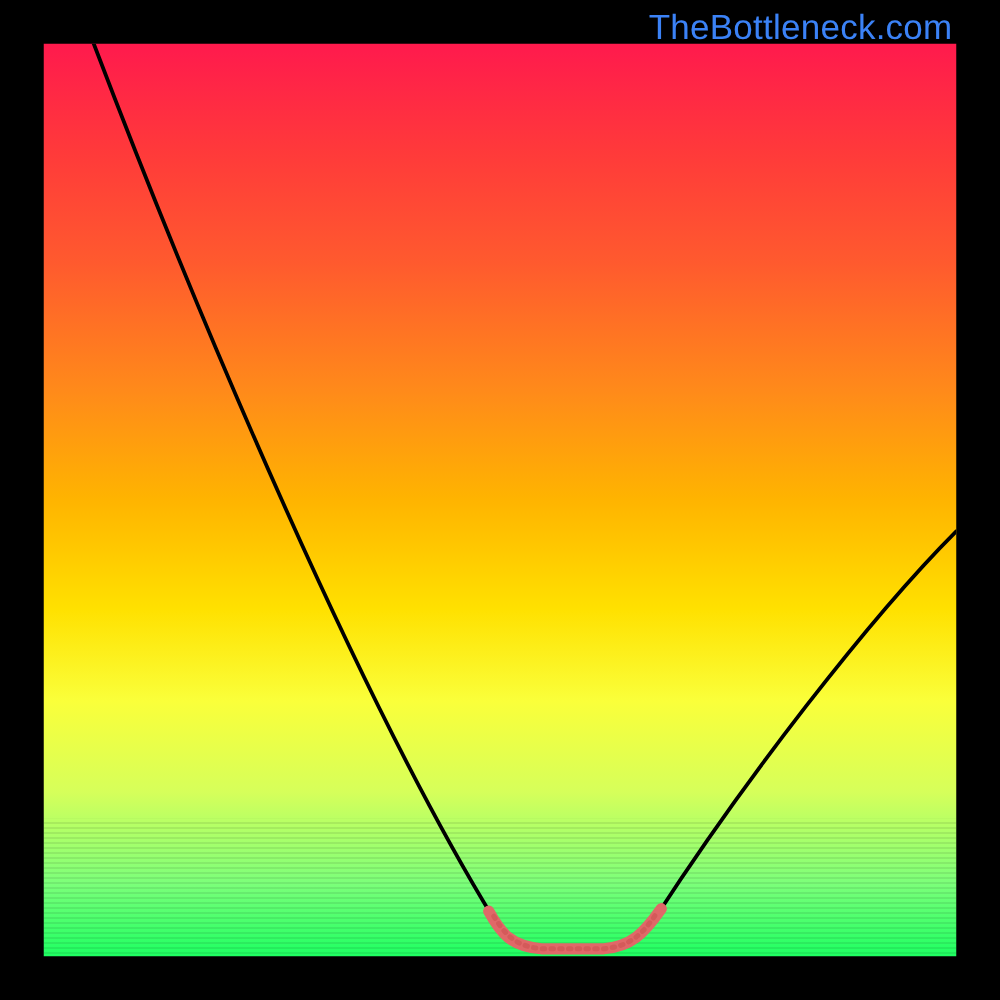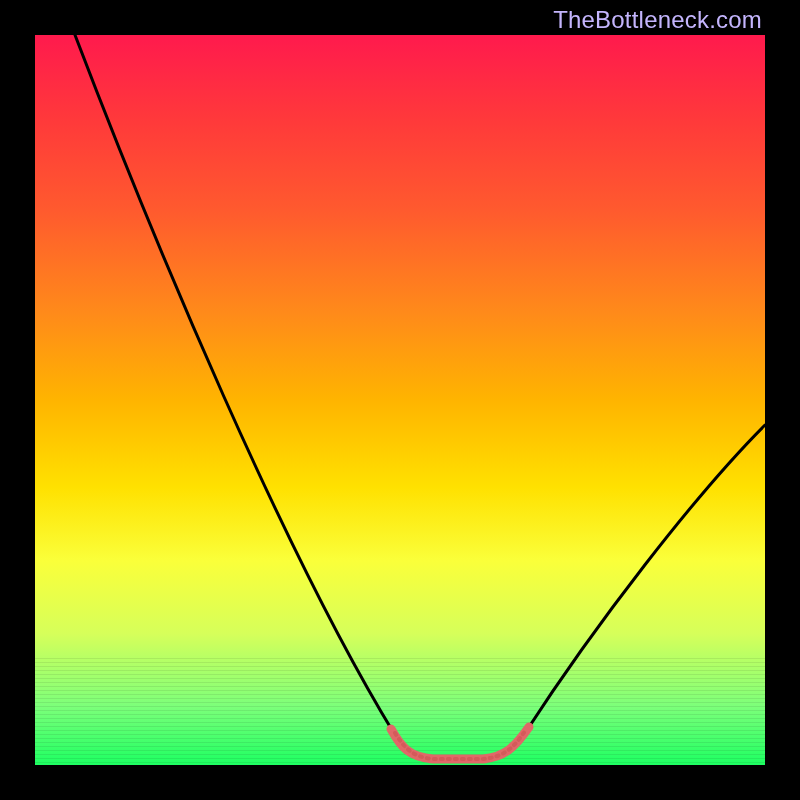--- a/index.html
+++ b/index.html
@@ -51,22 +51,22 @@
       rgba(0,0,0,0) 3px,
       rgba(0,0,0,0.08) 3px,
       rgba(0,0,0,0.08) 4px
     );
     mix-blend-mode: multiply;
   }
   .attribution {
     position: absolute;
     right: 38px;
     top: 6px;
-    color: #c4b5fd;
-    font-size: 24px;
+    color: #3b82f6;
+    font-size: 28px;
     font-weight: 500;
     letter-spacing: 0.2px;
   }
   svg.curve {
     position: absolute;
     left: 0;
     top: 0;
   }
 </style>
 </head>

